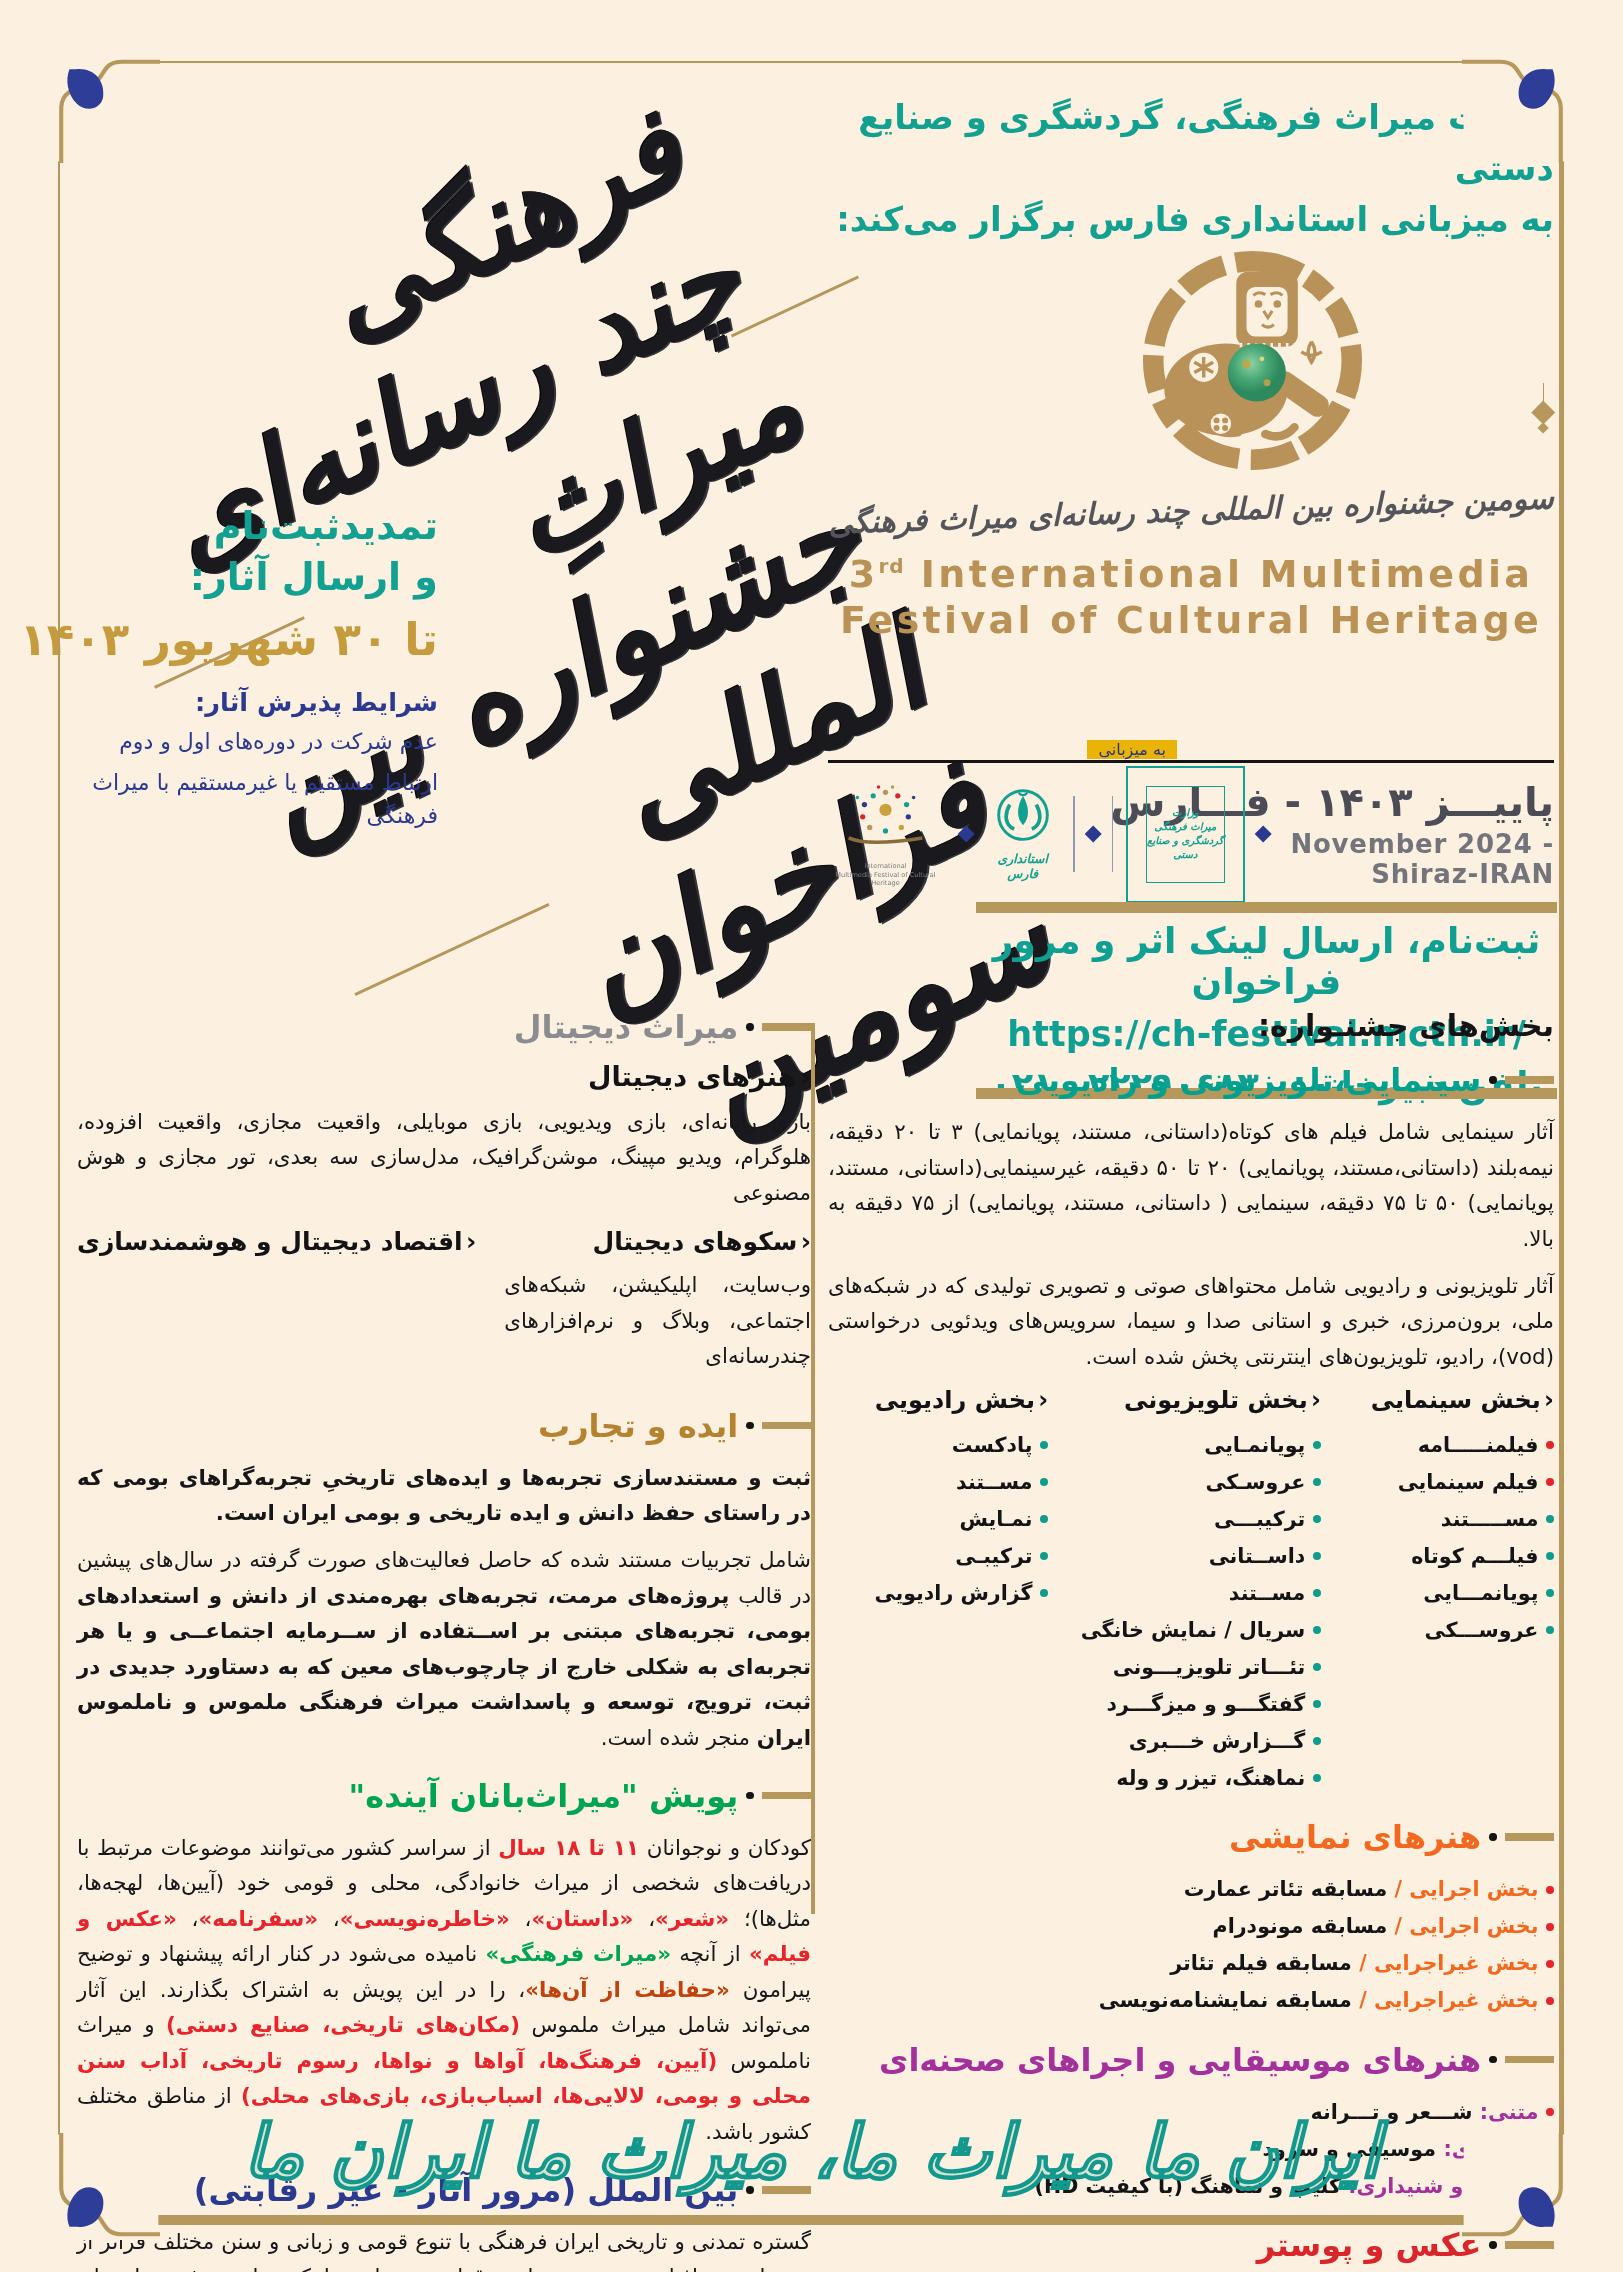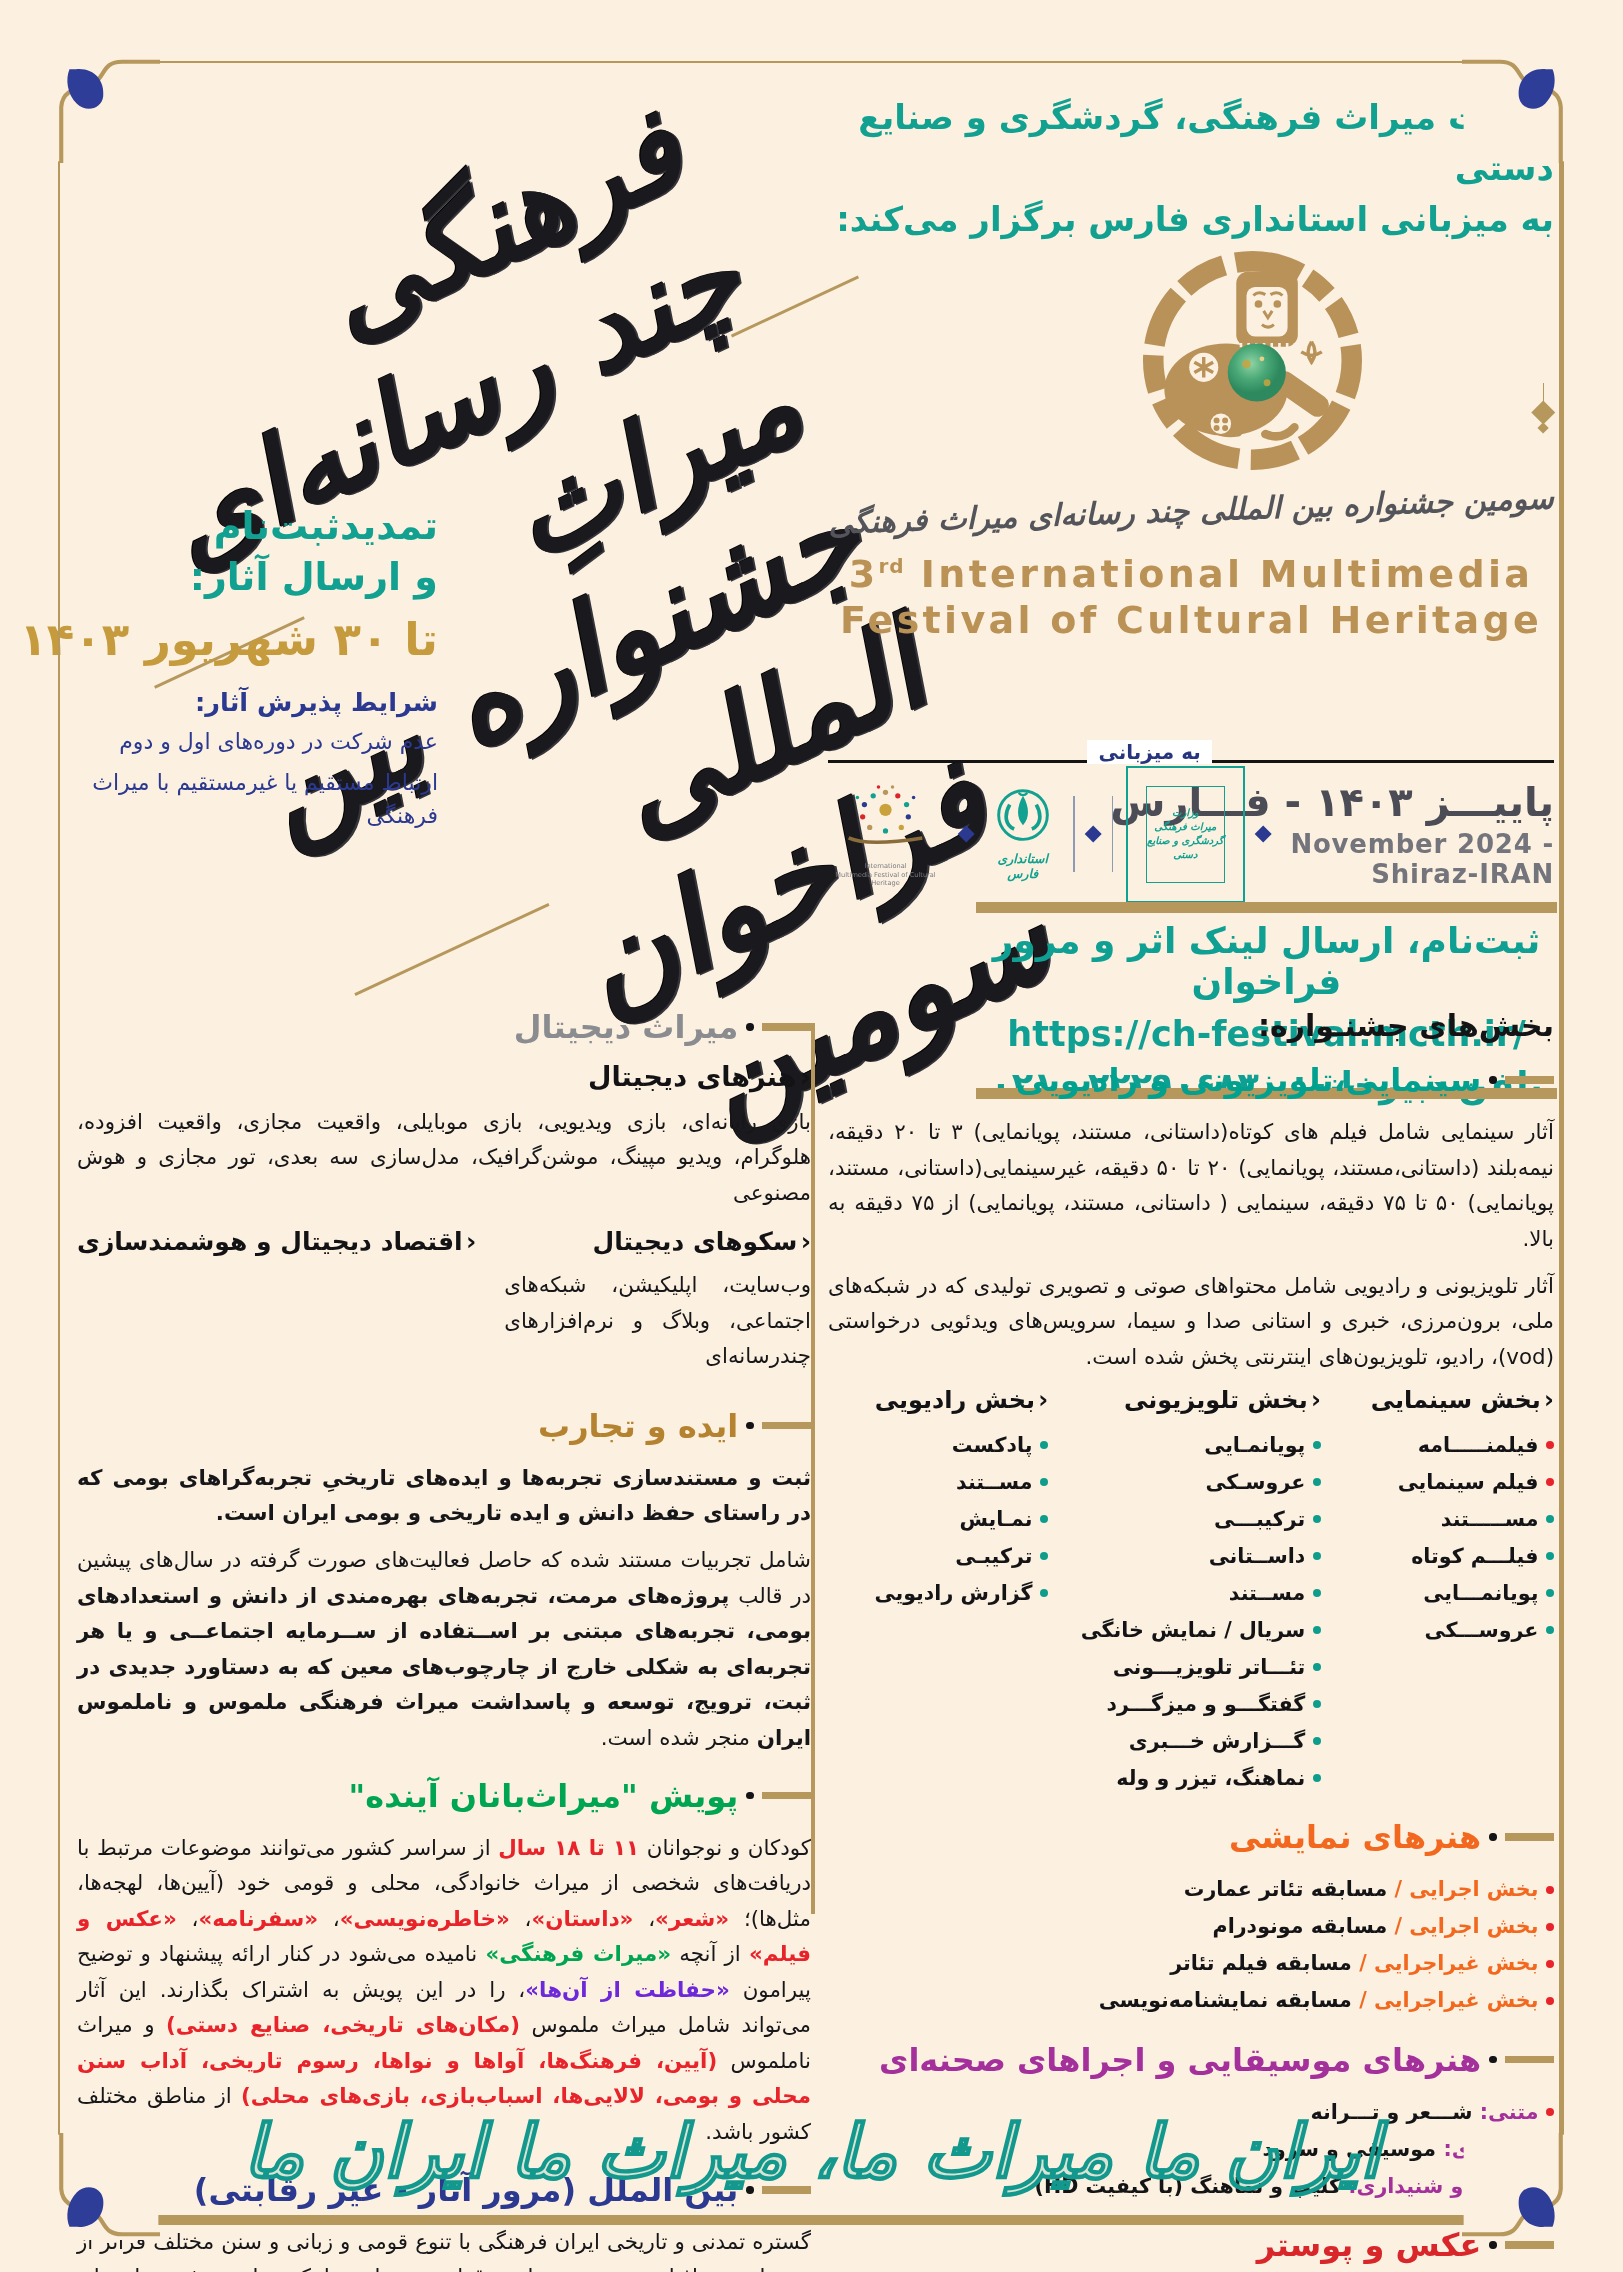--- a/index.html
+++ b/index.html
@@ -39,22 +39,22 @@
   .ministry{position:absolute;left:829px;top:92px;width:726px;text-align:right;
             color:#12a191;font-size:34px;font-weight:bold;line-height:1.5;z-index:2;}
   .emblem{position:absolute;left:1138px;top:239px;width:231px;height:231px;z-index:2;}
   .title-fa{position:absolute;left:825px;top:493px;width:734px;text-align:center;
             font-size:30.5px;font-weight:bold;font-style:italic;color:#54555b;letter-spacing:-0.8px;
             transform:rotate(-2deg);white-space:nowrap;z-index:2;}
   .title-en{position:absolute;left:829px;top:551px;width:726px;text-align:center;direction:ltr;
             color:#bb9256;font-weight:bold;font-size:38px;line-height:1.22;letter-spacing:3.3px;z-index:2;}
   .title-en sup{font-size:20px;letter-spacing:0.8px;}
   .hostline{position:absolute;left:829px;top:760px;width:726px;height:3.3px;background:#141414;z-index:2;}
-  .hostlabel{position:absolute;left:1088px;top:740px;background:#ffffff;color:#27357e;
-             font-size:20px;font-weight:bold;padding:0 11.5px;z-index:3;}
+  .hostlabel{position:absolute;left:1088px;top:740px;background:#eab308;color:#27357e;
+             font-size:16px;font-weight:normal;padding:0 11.5px;z-index:3;}
   .lrow{position:absolute;left:829px;top:773px;width:726px;height:122px;display:flex;
         align-items:center;gap:12.4px;z-index:2;}
   .datebox{text-align:right;min-width:272px;}
   .datefa{font-size:40px;font-weight:bold;color:#4b4c55;white-space:nowrap;}
   .dateen{font-size:26px;font-weight:bold;color:#74747c;direction:ltr;letter-spacing:0.8px;margin-top:3.3px;}
   .diamond{width:12.4px;height:12.4px;background:#2b3990;transform:rotate(45deg);flex:none;}
   .vsep{width:1.6px;height:76px;background:#8f9bb5;flex:none;}
   .govlogo{width:91px;text-align:center;color:#12a191;}
   .govlogo .cap{font-size:12.4px;font-weight:bold;font-style:italic;margin-top:1.6px;}
   .sealbox{width:79px;height:97px;border:2.5px solid #12a191;padding:18px;flex:none;}
@@ -91,21 +91,21 @@
   ul.items li{display:flex;align-items:center;gap:7.4px;font-size:20.6px;font-weight:bold;
               color:#141416;min-height:37px;line-height:1.3;}
   .blt{width:8.2px;height:8.2px;border-radius:50%;flex:none;}
   .b-t{background:#0e9d8c;} .b-r{background:#e8232a;}
   .lab-o{color:#f2681f;font-weight:bold;white-space:nowrap;}
   .lab-p{color:#a3309b;font-weight:bold;white-space:nowrap;}
   .sub{font-size:27px;font-weight:bold;color:#131316;margin:8.2px 0 11.5px;}
   .subgrid{display:grid;grid-template-columns:1fr 1fr;column-gap:28px;margin:16.5px 0 8.2px;}
   .subgrid h4{font-size:25px;font-weight:bold;color:#131316;margin:0 0 11.5px;white-space:nowrap;}
   .seg-r{color:#e8232a;font-weight:bold;} .seg-g{color:#00a551;font-weight:bold;}
-  .seg-b{color:#6d28d9;font-weight:bold;}
+  .seg-b{color:#c2410c;font-weight:bold;}
   
   .slogan{position:absolute;left:194px;top:2109px;width:1237px;text-align:center;z-index:6;
           font-size:73px;font-weight:bold;font-style:italic;white-space:nowrap;
           color:rgba(19,152,141,0.15);-webkit-text-stroke:2.1px #13988d;}
 </style>
 </head>
 <body>
 
 <div class="poster">
 

